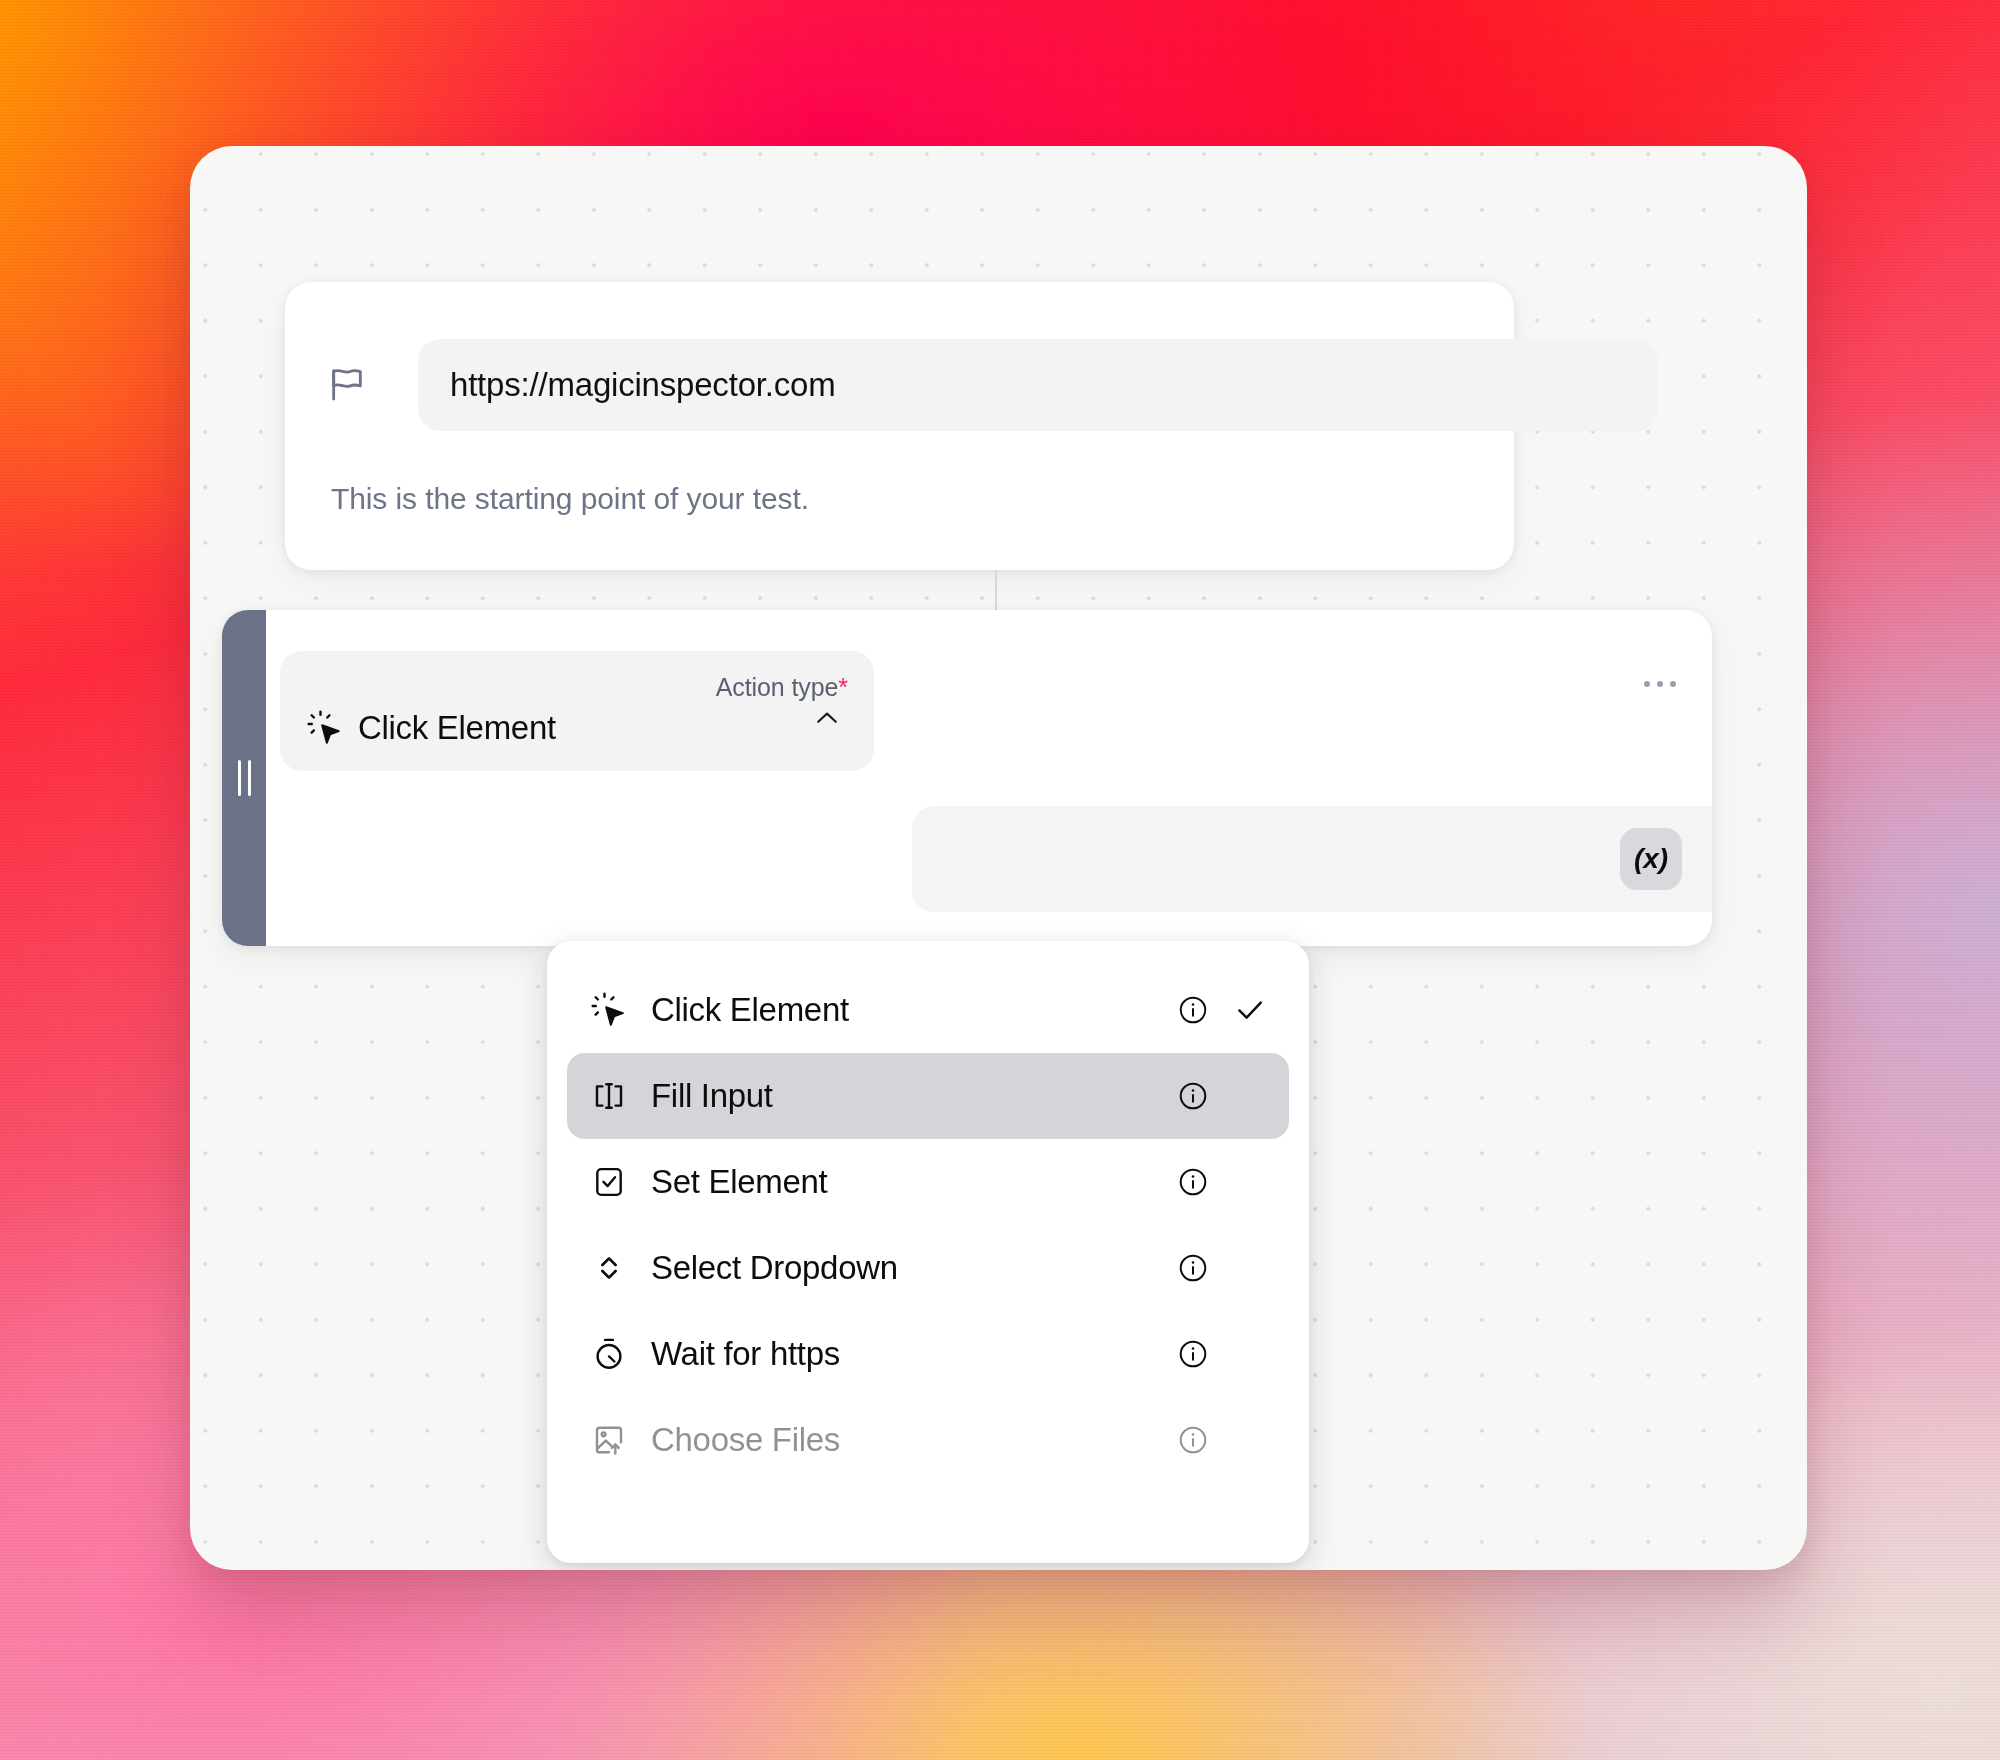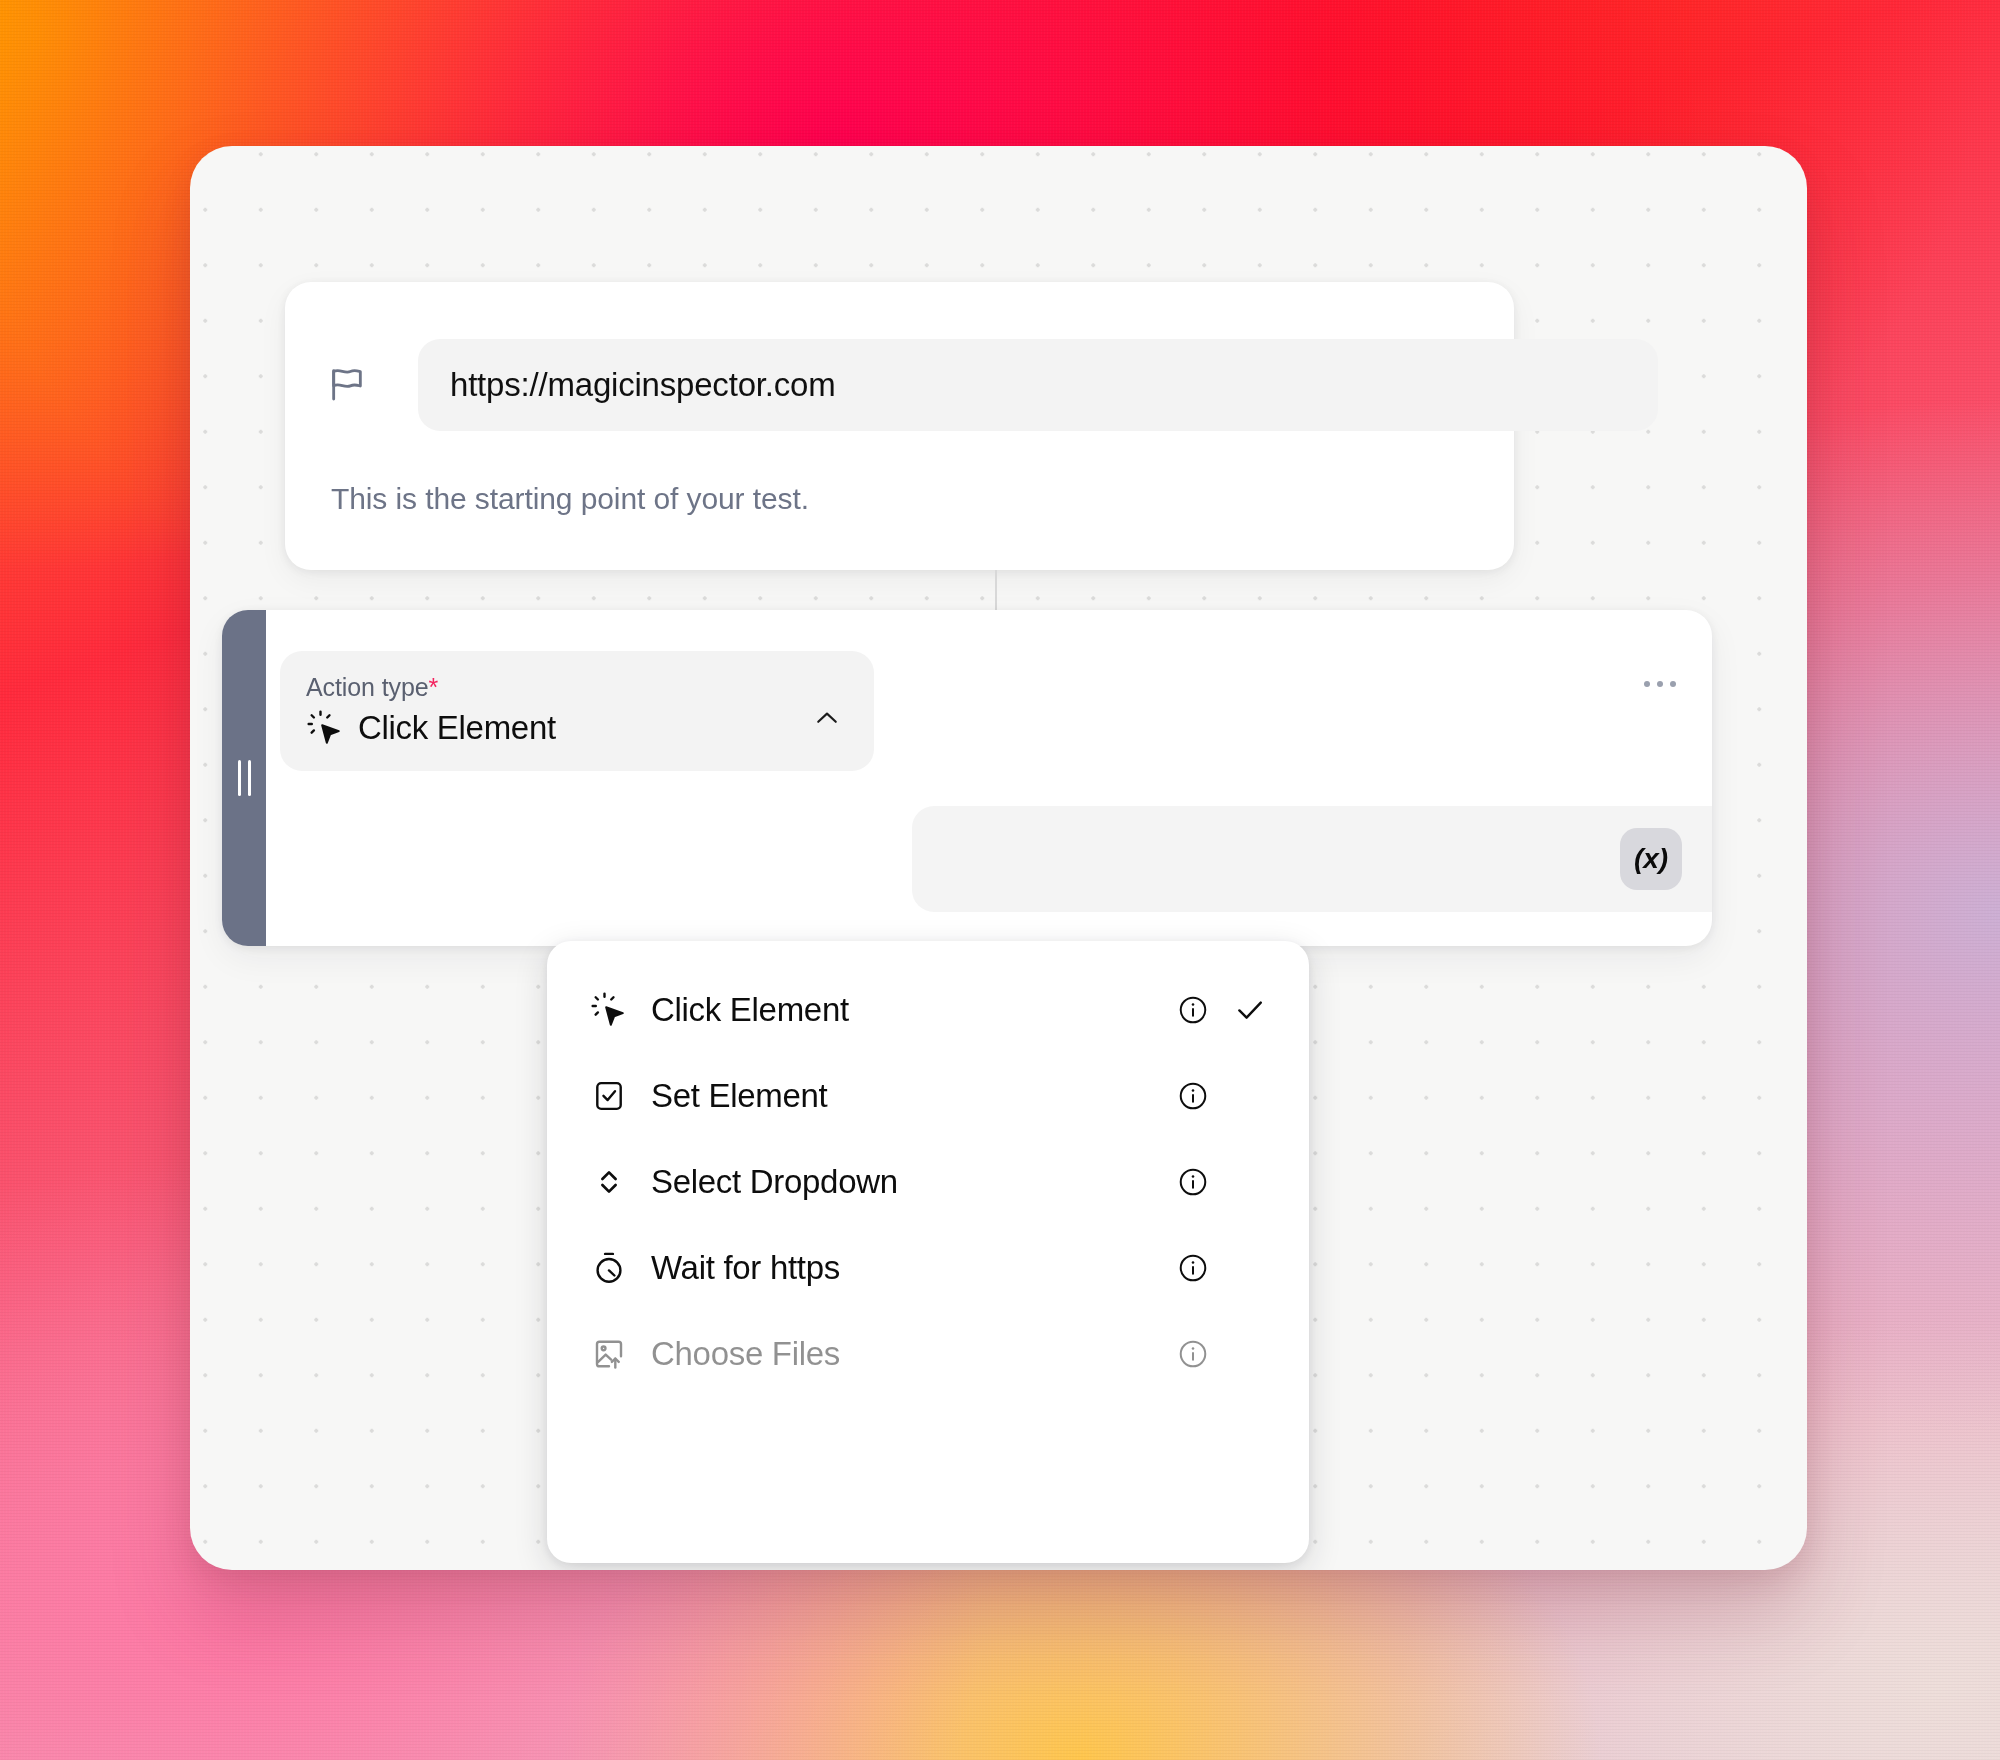--- a/index.html
+++ b/index.html
@@ -112,20 +112,21 @@
   
   #card-step {
     position: absolute;
     left: 32px;
     top: 464px;
     width: 1490px;
     height: 336px;
     background: #fff;
     border-radius: 26px;
     box-shadow: 0 2px 10px rgba(35,30,45,0.07), 0 12px 34px rgba(35,30,45,0.06);
+    text-align: right;
   }
   #drag-handle {
     position: absolute;
     left: 0;
     top: 0;
     width: 44px;
     height: 336px;
     background: #6b7287;
     border-radius: 26px 0 0 26px;
     display: flex;
@@ -361,20 +362,40 @@
             <circle cx="12" cy="7.9" r="0.95" fill="#0d0d0d" stroke="none"></circle>
         </svg>
       </span>
       <span class="dd-check">
         <svg width="34" height="34" viewBox="0 0 24 24" fill="none" stroke="#0d0d0d" stroke-width="1.7" stroke-linecap="round" stroke-linejoin="round">
           <path d="M4.5 12.3 L9.6 17.4 L19.6 6.8"></path>
         </svg>
       </span>
     </div>
 
+    <div class="dd-item active">
+      <span class="dd-icon">
+        <svg width="36" height="36" viewBox="0 0 24 24" fill="none" stroke="#0d0d0d" stroke-width="1.6" stroke-linecap="round" stroke-linejoin="round">
+          <path d="M7.6 5.6 H4 V18.4 H7.6"></path>
+          <path d="M16.4 5.6 H20 V18.4 H16.4"></path>
+          <path d="M12 4.2 V19.8"></path>
+          <path d="M10.2 4.2 H13.8"></path>
+          <path d="M10.2 19.8 H13.8"></path>
+        </svg>
+      </span>
+      <span class="dd-label">Fill Input</span>
+      <span class="dd-info">
+        <svg width="32" height="32" viewBox="0 0 24 24" fill="none" stroke="#0d0d0d" stroke-width="1.5" stroke-linecap="round">
+          <circle cx="12" cy="12" r="9.2"></circle>
+            <path d="M12 11.2 V16.4"></path>
+            <circle cx="12" cy="7.9" r="0.95" fill="#0d0d0d" stroke="none"></circle>
+        </svg>
+      </span>
+      <span class="dd-check spacer"></span>
+    </div>
 
     <div class="dd-item">
       <span class="dd-icon">
         <svg width="36" height="36" viewBox="0 0 24 24" fill="none" stroke="#0d0d0d" stroke-width="1.6" stroke-linecap="round" stroke-linejoin="round">
           <rect x="4.2" y="3.4" width="15.6" height="17.2" rx="2.6"></rect>
           <path d="M8.3 11.9 L11.1 14.7 L16 8.8"></path>
         </svg>
       </span>
       <span class="dd-label">Set Element</span>
       <span class="dd-info">

